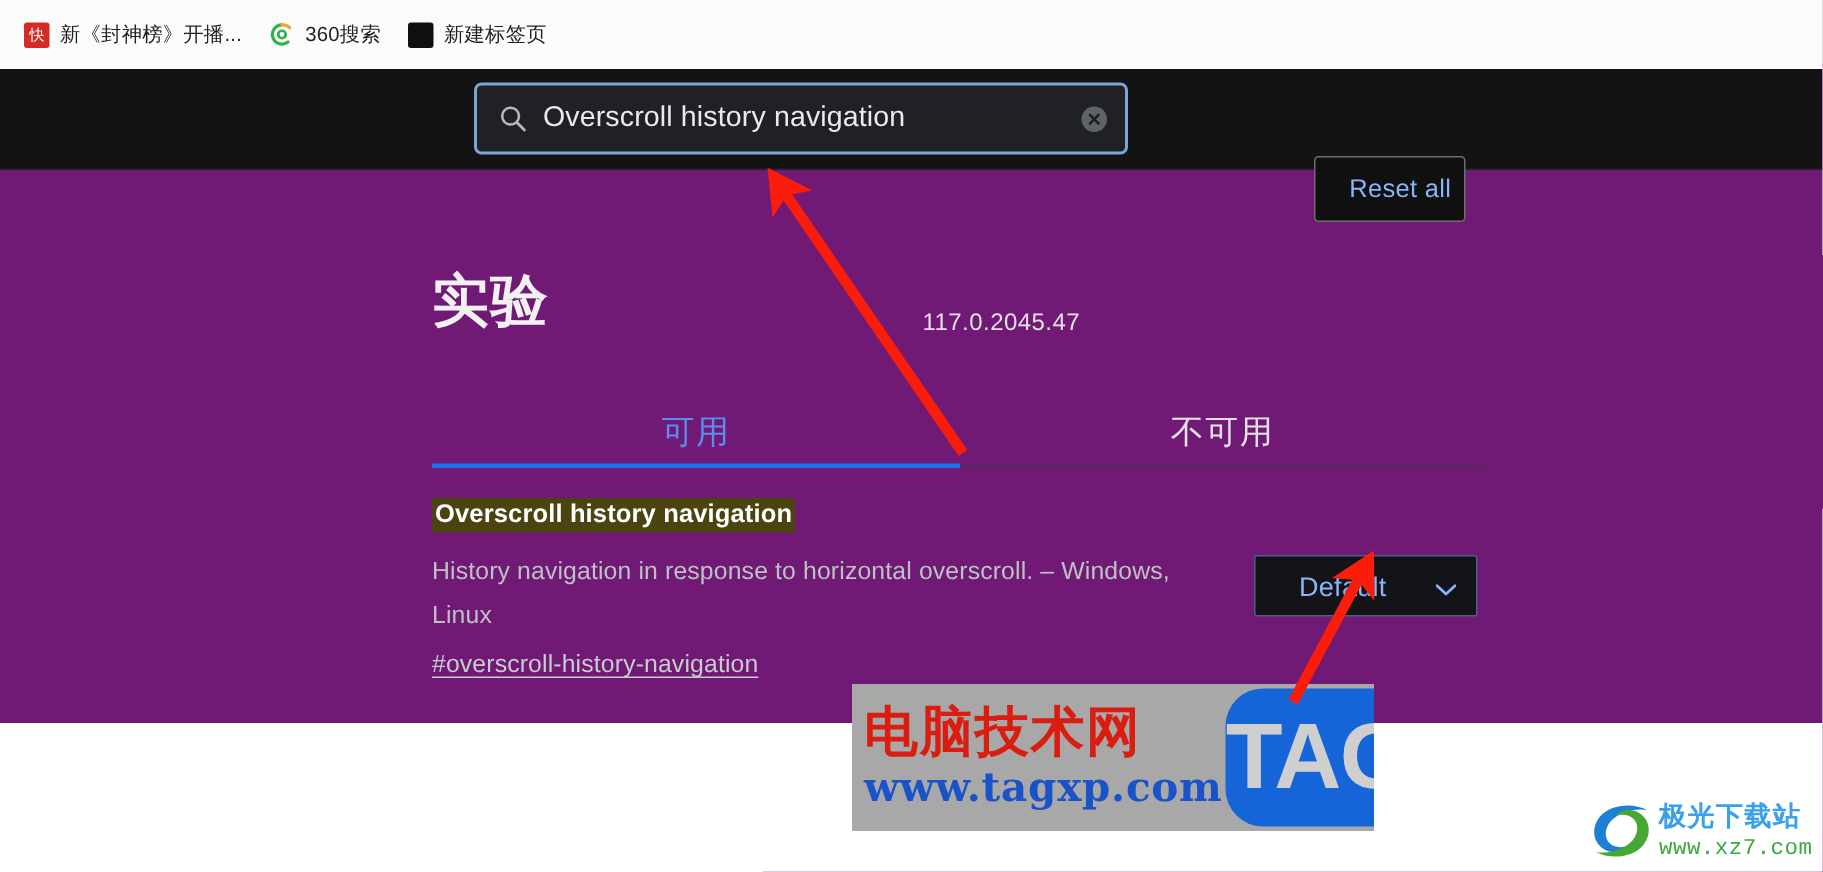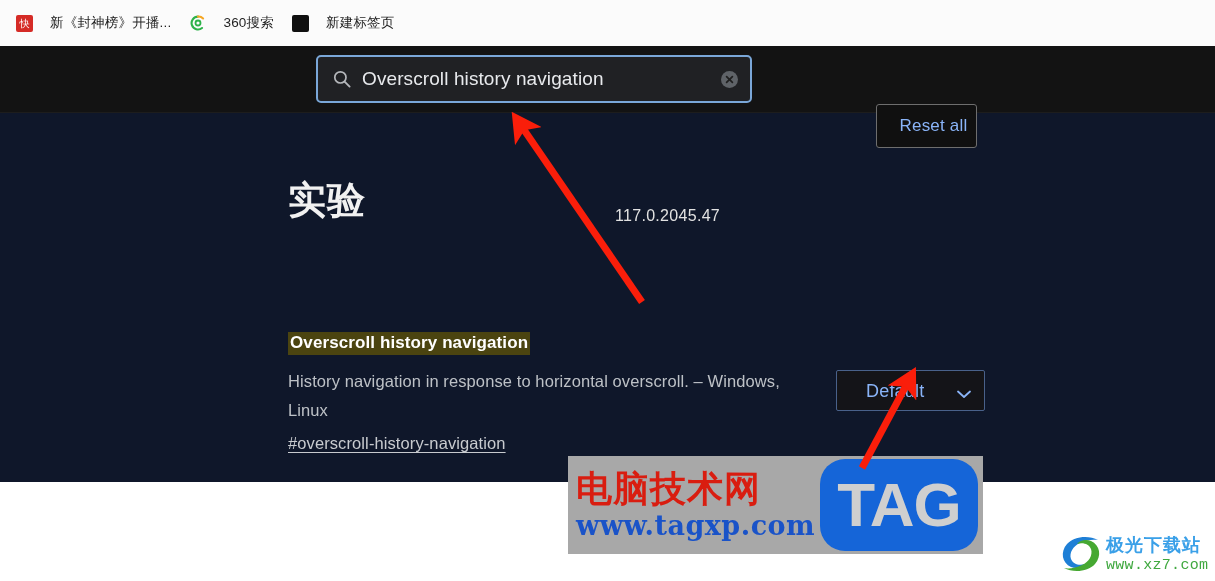--- a/index.html
+++ b/index.html
@@ -33,21 +33,20 @@
     padding: 0 8px;
     border-radius: 4px;
     cursor: pointer;
     margin-right: 2px;
   }
   .bm-label {
     font-size: 13.5px;
     color: #1f1f1f;
     white-space: nowrap;
     letter-spacing: .2px;
-    margin-left: 10px;
   }
   .bm-ico {
     width: 17px; height: 17px;
     margin-right: 7px;
     flex: 0 0 auto;
     display: flex;
     align-items: center;
     justify-content: center;
     border-radius: 2px;
     position: relative;
@@ -63,21 +62,21 @@
     transform: scale(.92);
   }
   .ico-360 { background: transparent; }
   .ico-black { background: #101010; border-radius: 2px; }
 
   
   #page {
     position: absolute;
     left: 0; top: 46px;
     width: 1215px; height: 436px;
-    background: #0f172a;
+    background: #701a75;
     overflow: hidden;
     text-decoration: underline;
   }
   #flags-header {
     position: absolute;
     left: 0; top: 0;
     width: 1215px; height: 66px;
     background: #131313;
     border-bottom: 1px solid #1d1d1d;
   }
@@ -252,21 +251,21 @@
     position: absolute;
     left: 0; top: 0;
     width: 1215px; height: 581px;
     pointer-events: none;
   }
 
   
   #wm-tag {
     position: absolute;
     left: 568px; top: 456px;
-    width: 415px; height: 98px;
+    width: 348px; height: 98px;
     background: #a8a8a8;
     display: flex;
     align-items: center;
     overflow: hidden;
   }
   #wm-tag-text {
     width: 250px;
     padding-left: 8px;
     box-sizing: border-box;
   }
@@ -385,20 +384,26 @@
         <line x1="8.4" y1="2.6" x2="2.6" y2="8.4" stroke="#1f1f1f" stroke-width="1.7" stroke-linecap="round"></line>
       </svg>
     </span>
   </div>
 
   <button id="reset-all">Reset all</button>
 
   <div id="flags-title">实验</div>
   <div id="version-text">117.0.2045.47</div>
 
+  <div id="tabs">
+    <div class="tab" id="tab-available">可用</div>
+    <div class="tab" id="tab-unavailable">不可用</div>
+    <div id="tab-underline-track"></div>
+    <div id="tab-underline"></div>
+  </div>
 
   <div id="flag-entry">
     <div id="flag-title">Overscroll history navigation</div>
     <div id="flag-desc">History navigation in response to horizontal overscroll. – Windows, Linux</div>
     <div id="flag-anchor">#overscroll-history-navigation</div>
 
     <div id="flag-select-wrap">
       <select id="flag-select"><option value="Default">Default</option><option value="Enabled">Enabled</option><option value="Disabled">Disabled</option></select>
       <span id="select-chevron">
         <svg width="14" height="9" viewBox="0 0 14 9">

